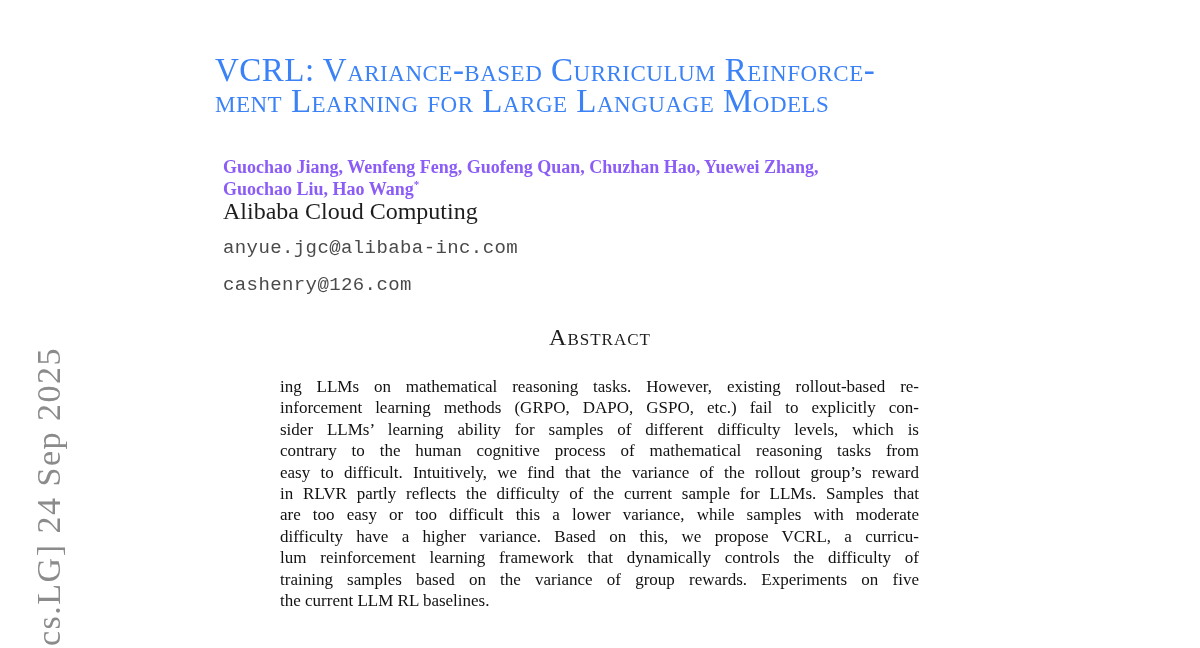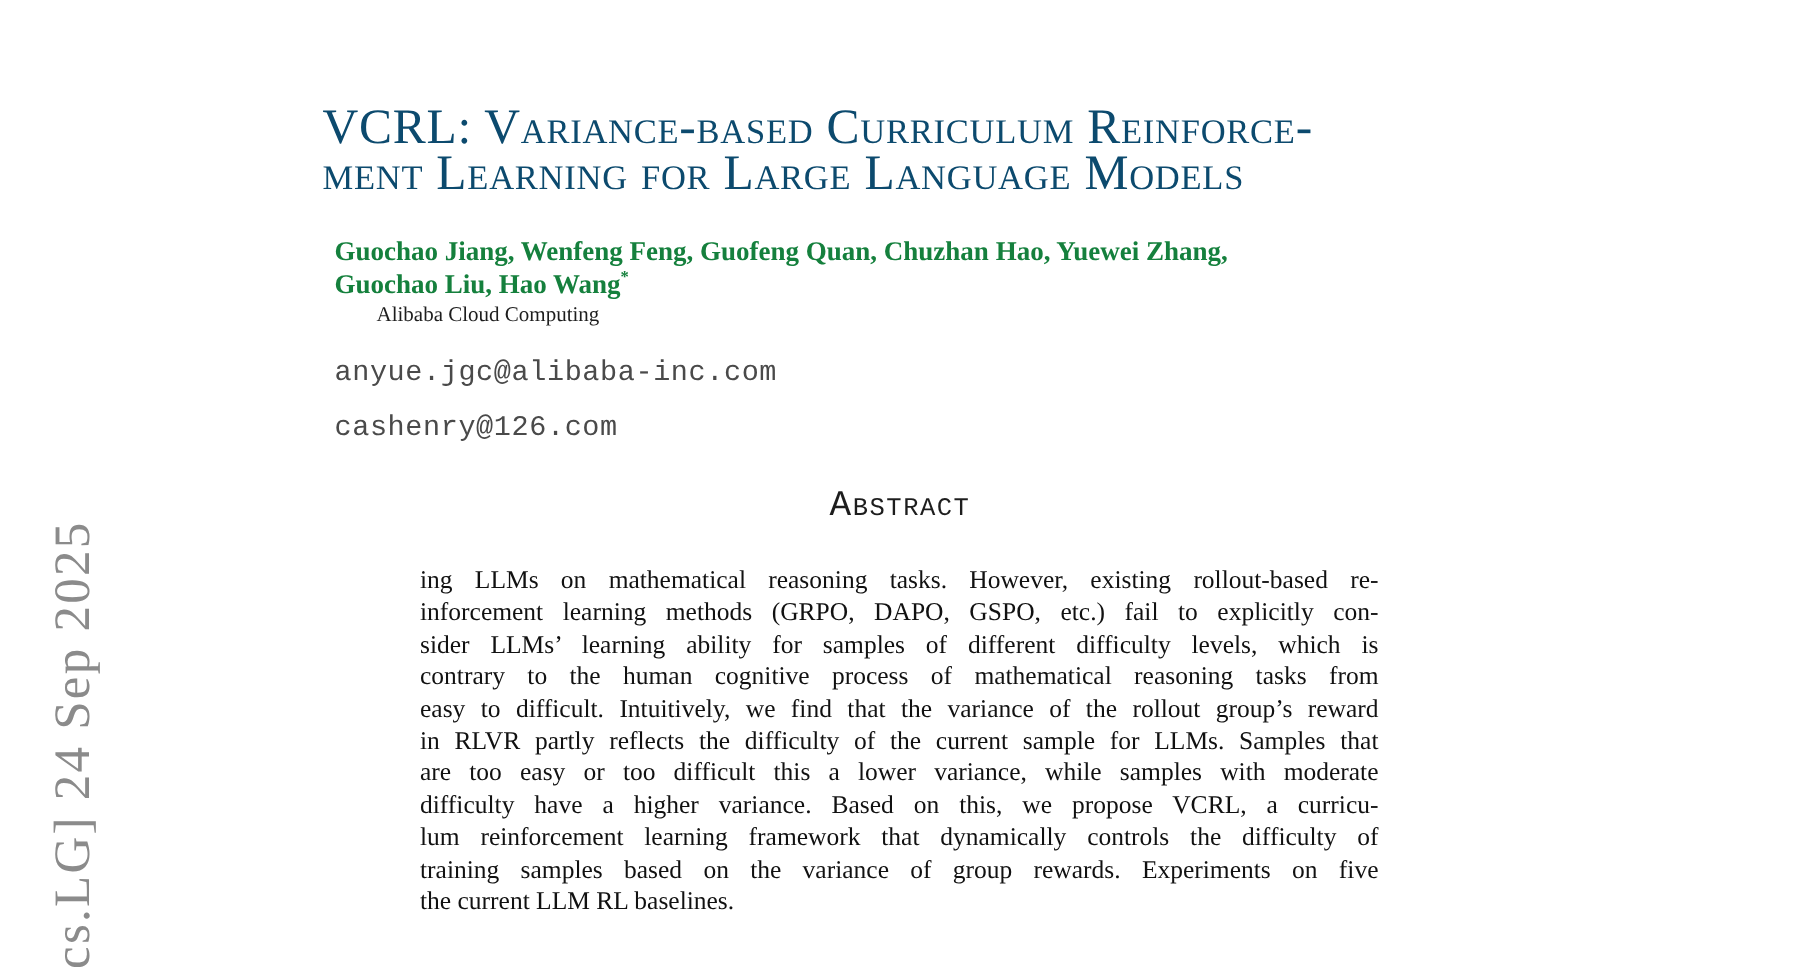--- a/index.html
+++ b/index.html
@@ -26,72 +26,70 @@
     transform-origin: 0 0;
     font-size: 34px;
     line-height: 38px;
     letter-spacing: 1.5px;
     color: #8b8b8b;
     white-space: nowrap;
   }
   .paper-title {
     position: absolute;
     left: 215px;
-    top: 70px;
+    top: 55px;
     width: 790px;
     font-size: 33px;
     line-height: 31px;
     font-variant: small-caps;
     letter-spacing: 0.5px;
-    color: #0c4a6e;
+    color: #3b82f6;
     font-family: Liberation Serif, serif;
   }
   .author-block {
     position: absolute;
     left: 223px;
     top: 157px;
     width: 700px;
   }
   .author-line {
     font-weight: bold;
     font-size: 18px;
     line-height: 21.5px;
-    color: #15803d;
+    color: #8b5cf6;
     font-family: Liberation Serif, serif;
   }
   .author-line sup {
     font-size: 11px;
     vertical-align: super;
     line-height: 0;
   }
   .affiliation {
-    font-size: 14px;
+    font-size: 24px;
     line-height: 22px;
     color: #1d1d1d;
-    margin-left: 28px;
   }
   .email {
     font-family: "Liberation Mono", monospace;
     font-size: 19px;
     line-height: 21px;
     letter-spacing: 0.4px;
     color: #4a4a4a;
     margin-top: 16px;
   }
   .abstract-heading {
     position: absolute;
     left: 280px;
     top: 324px;
     width: 640px;
     text-align: center;
     font-variant: small-caps;
     font-size: 24px;
     letter-spacing: 1px;
     color: #1d1d1d;
-    font-family: Liberation Mono, monospace;
   }
   .abstract-body {
     position: absolute;
     left: 280px;
     top: 376px;
     width: 639px;
     font-size: 17px;
     line-height: 21.4px;
     color: #111111;
   }

